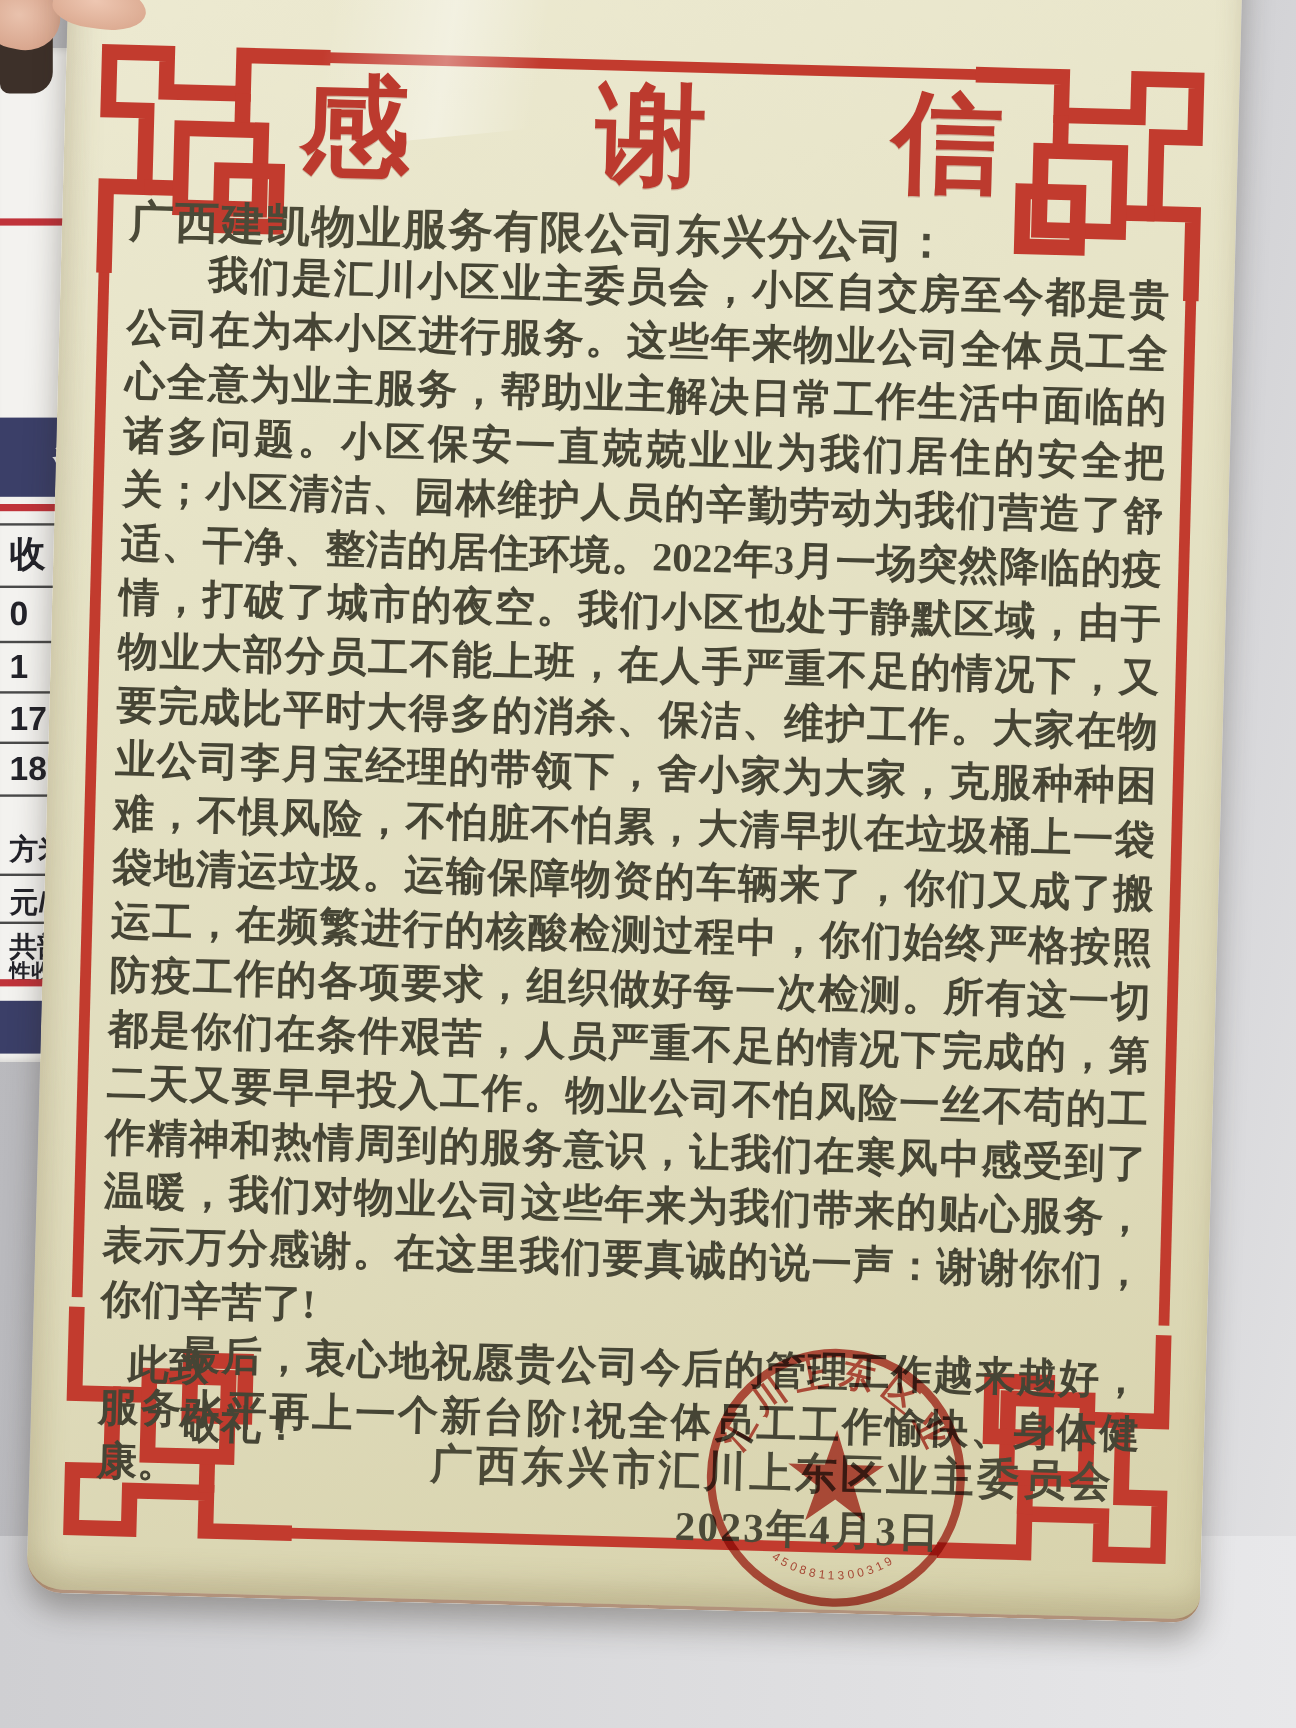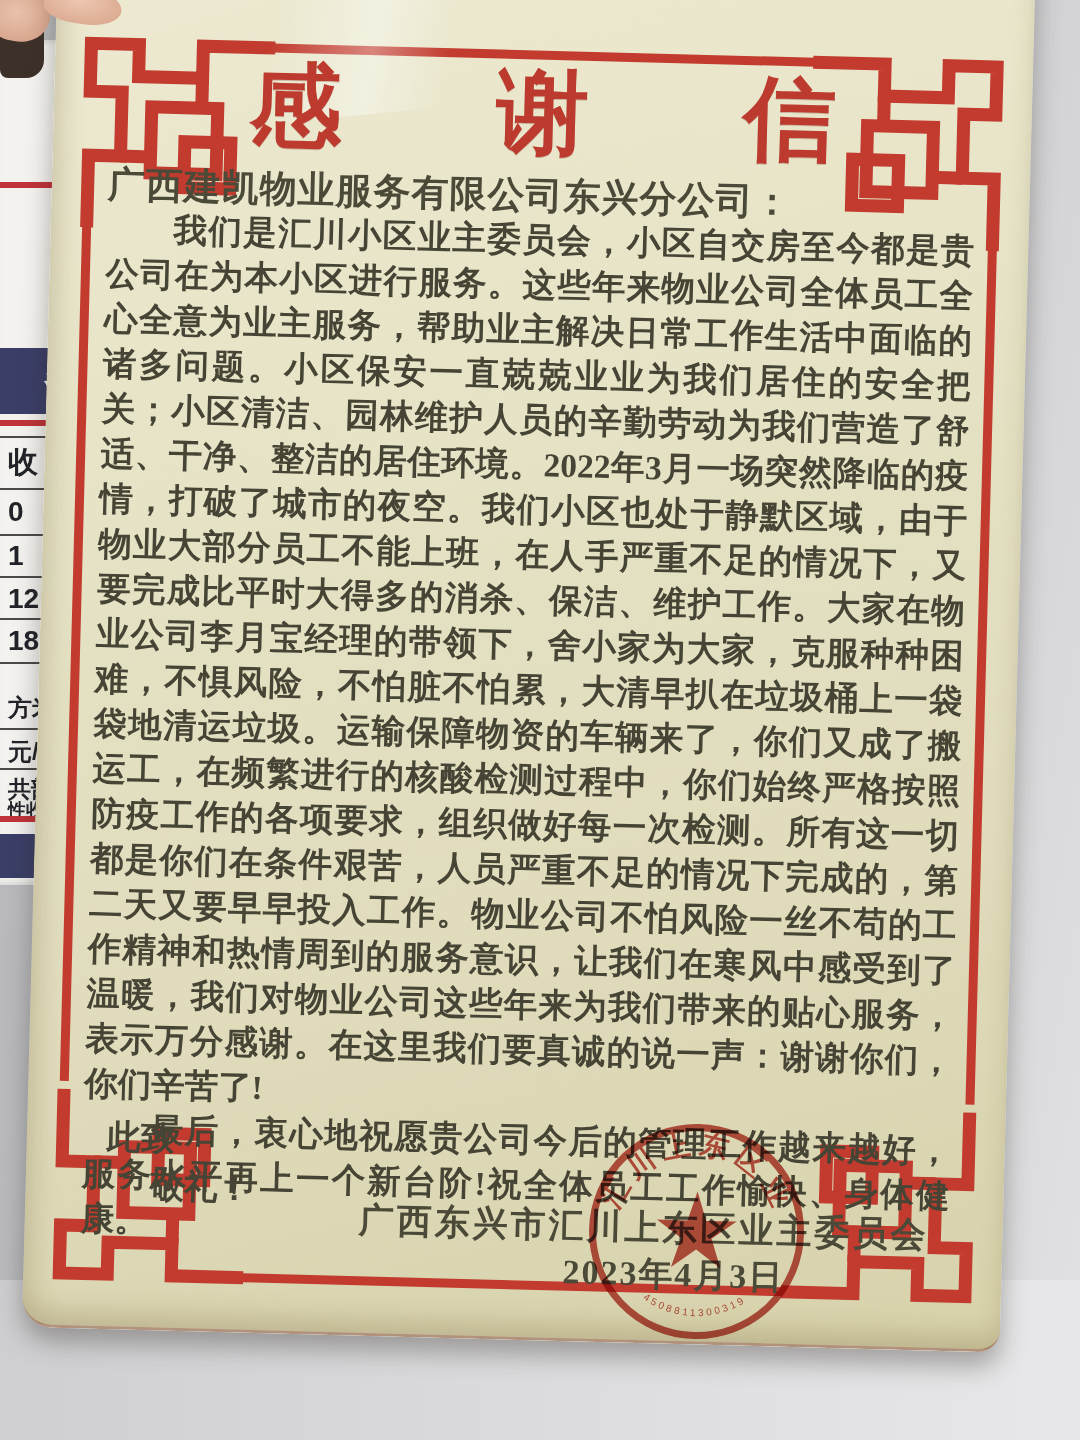--- a/index.html
+++ b/index.html
@@ -83,21 +83,21 @@
   </div>
   <div class="sd-redline sd-line2"></div>
   <div class="sd-vline"></div>
   <div class="sd-hline" style="top:396px"></div>
   <div class="sd-cell" style="top:402px;font-size:30px">收</div>
   <div class="sd-hline" style="top:448px"></div>
   <div class="sd-cell" style="top:456px;font-size:28px">0</div>
   <div class="sd-hline" style="top:494px"></div>
   <div class="sd-cell" style="top:500px;font-size:28px">1</div>
   <div class="sd-hline" style="top:536px"></div>
-  <div class="sd-cell" style="top:543px;font-size:28px">12</div>
+  <div class="sd-cell" style="top:543px;font-size:28px">17</div>
   <div class="sd-hline" style="top:578px"></div>
   <div class="sd-cell" style="top:585px;font-size:28px">18</div>
   <div class="sd-hline" style="top:622px"></div>
   <div class="sd-cell" style="top:652px;font-size:24px">方米</div>
   <div class="sd-hline" style="top:688px"></div>
   <div class="sd-cell" style="top:696px;font-size:24px">元/户</div>
   <div class="sd-hline" style="top:728px"></div>
   <div class="sd-cell" style="top:734px;font-size:23px">共部</div>
   <div class="sd-cell" style="top:758px;font-size:18px">性收</div>
   <div class="sd-redline sd-line3"></div>

